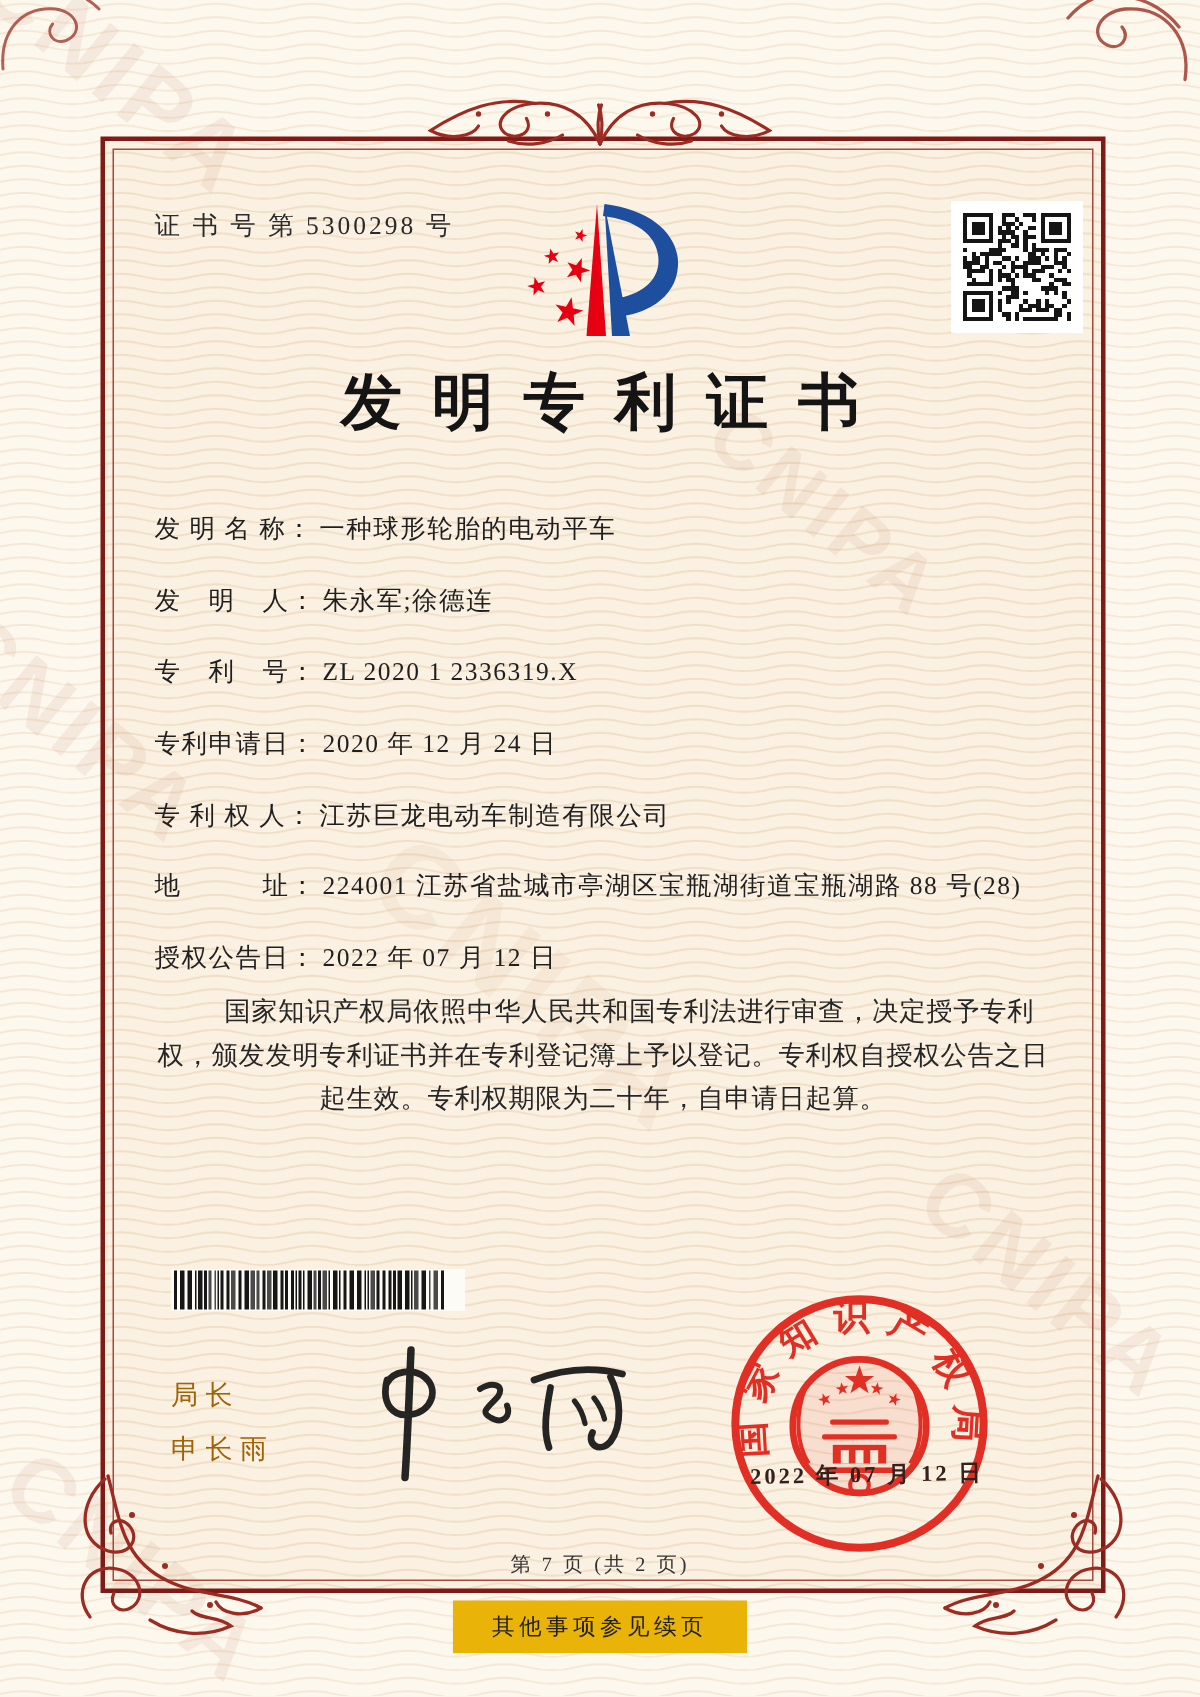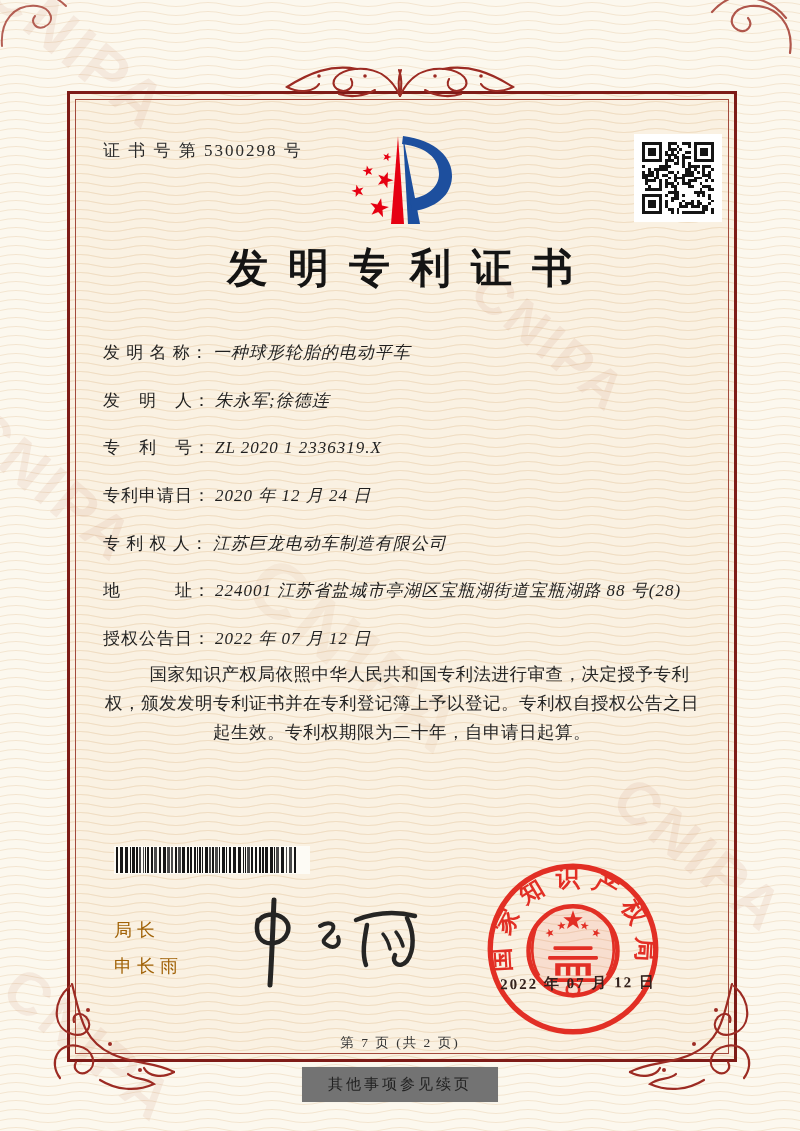--- a/index.html
+++ b/index.html
@@ -28,21 +28,21 @@
   .cert-no{position:absolute;left:103px;top:139px;font-size:17px;letter-spacing:2px;color:#2a2a2a;}
   .logo{position:absolute;left:336px;top:124px;}
   .qr-wrap{position:absolute;left:634px;top:134px;width:88px;height:88px;background:#ffffff;
            display:flex;align-items:center;justify-content:center;}
   .doc-title{position:absolute;left:0;top:241px;width:800px;text-align:center;
              font-size:41px;font-weight:700;letter-spacing:20px;text-indent:20px;color:#141414;}
 
   
   .field-row{position:absolute;left:103px;width:600px;font-size:17px;line-height:25px;color:#1f1f1f;}
   .flabel{display:inline-block;vertical-align:top;white-space:nowrap;letter-spacing:1px;}
-  .fvalue{display:inline-block;vertical-align:top;margin-left:4px;max-width:478px;letter-spacing:1px;font-style:italic;}
+  .fvalue{display:inline-block;vertical-align:top;margin-left:4px;max-width:478px;letter-spacing:1px;}
   .pair2{position:absolute;left:352px;top:0;white-space:nowrap;}
 
   
   .body-text{position:absolute;left:103px;top:660px;width:598px;font-size:17.5px;
              line-height:29px;color:#262626;}
   .body-text p{margin:0;text-indent:2em;letter-spacing:0.5px;text-align:center;}
 
   
   .barcode{position:absolute;left:114px;top:846px;width:192px;height:26px;
            display:flex;align-items:stretch;background:#fdfbf5;padding:1px 2px;}
@@ -57,21 +57,21 @@
   
   .seal{position:absolute;left:484px;top:860px;opacity:0.95;}
   .seal-date{position:absolute;left:489px;top:974px;width:178px;text-align:center;
              font-size:15px;font-weight:700;letter-spacing:2px;color:#33211d;
              transform:rotate(-1deg);}
 
   
   .page-num{position:absolute;left:0;top:1034px;width:800px;text-align:center;
             font-size:13.5px;color:#333;letter-spacing:2px;}
   .cont-note{position:absolute;left:50%;top:1067px;transform:translateX(-50%);
-             background:#737373;padding:8px 26px;font-size:15px;letter-spacing:3px;color:#222;
+             background:#eab308;padding:8px 26px;font-size:15px;letter-spacing:3px;color:#222;
              box-shadow:0 0 2px rgba(0,0,0,0.06);}
 </style>
 </head>
 <body>
 
 <div class="page">
 
   <svg class="wave-bg" width="800" height="1131">
     <defs>
       <pattern id="wv" width="64" height="9" patternUnits="userSpaceOnUse">

